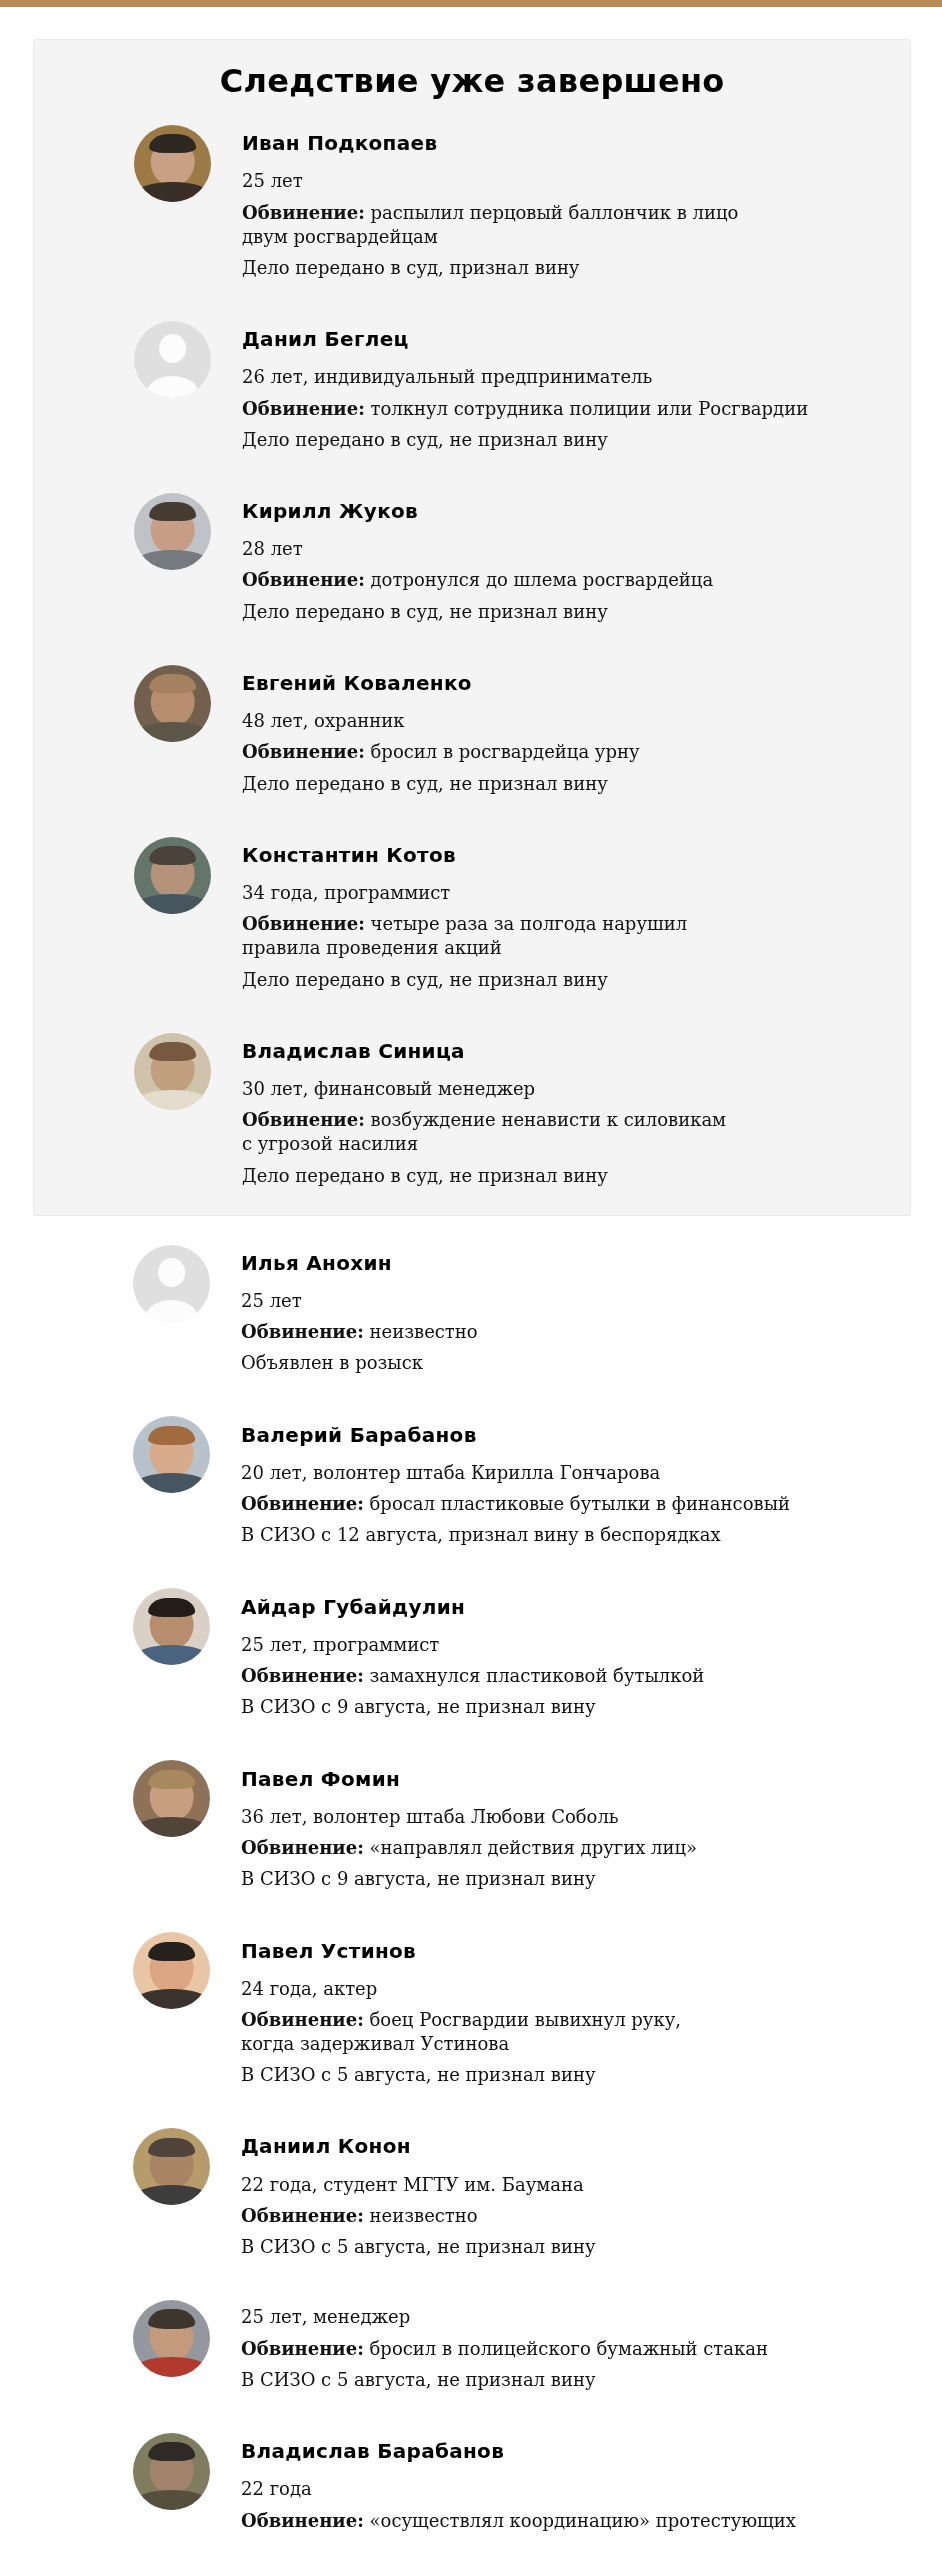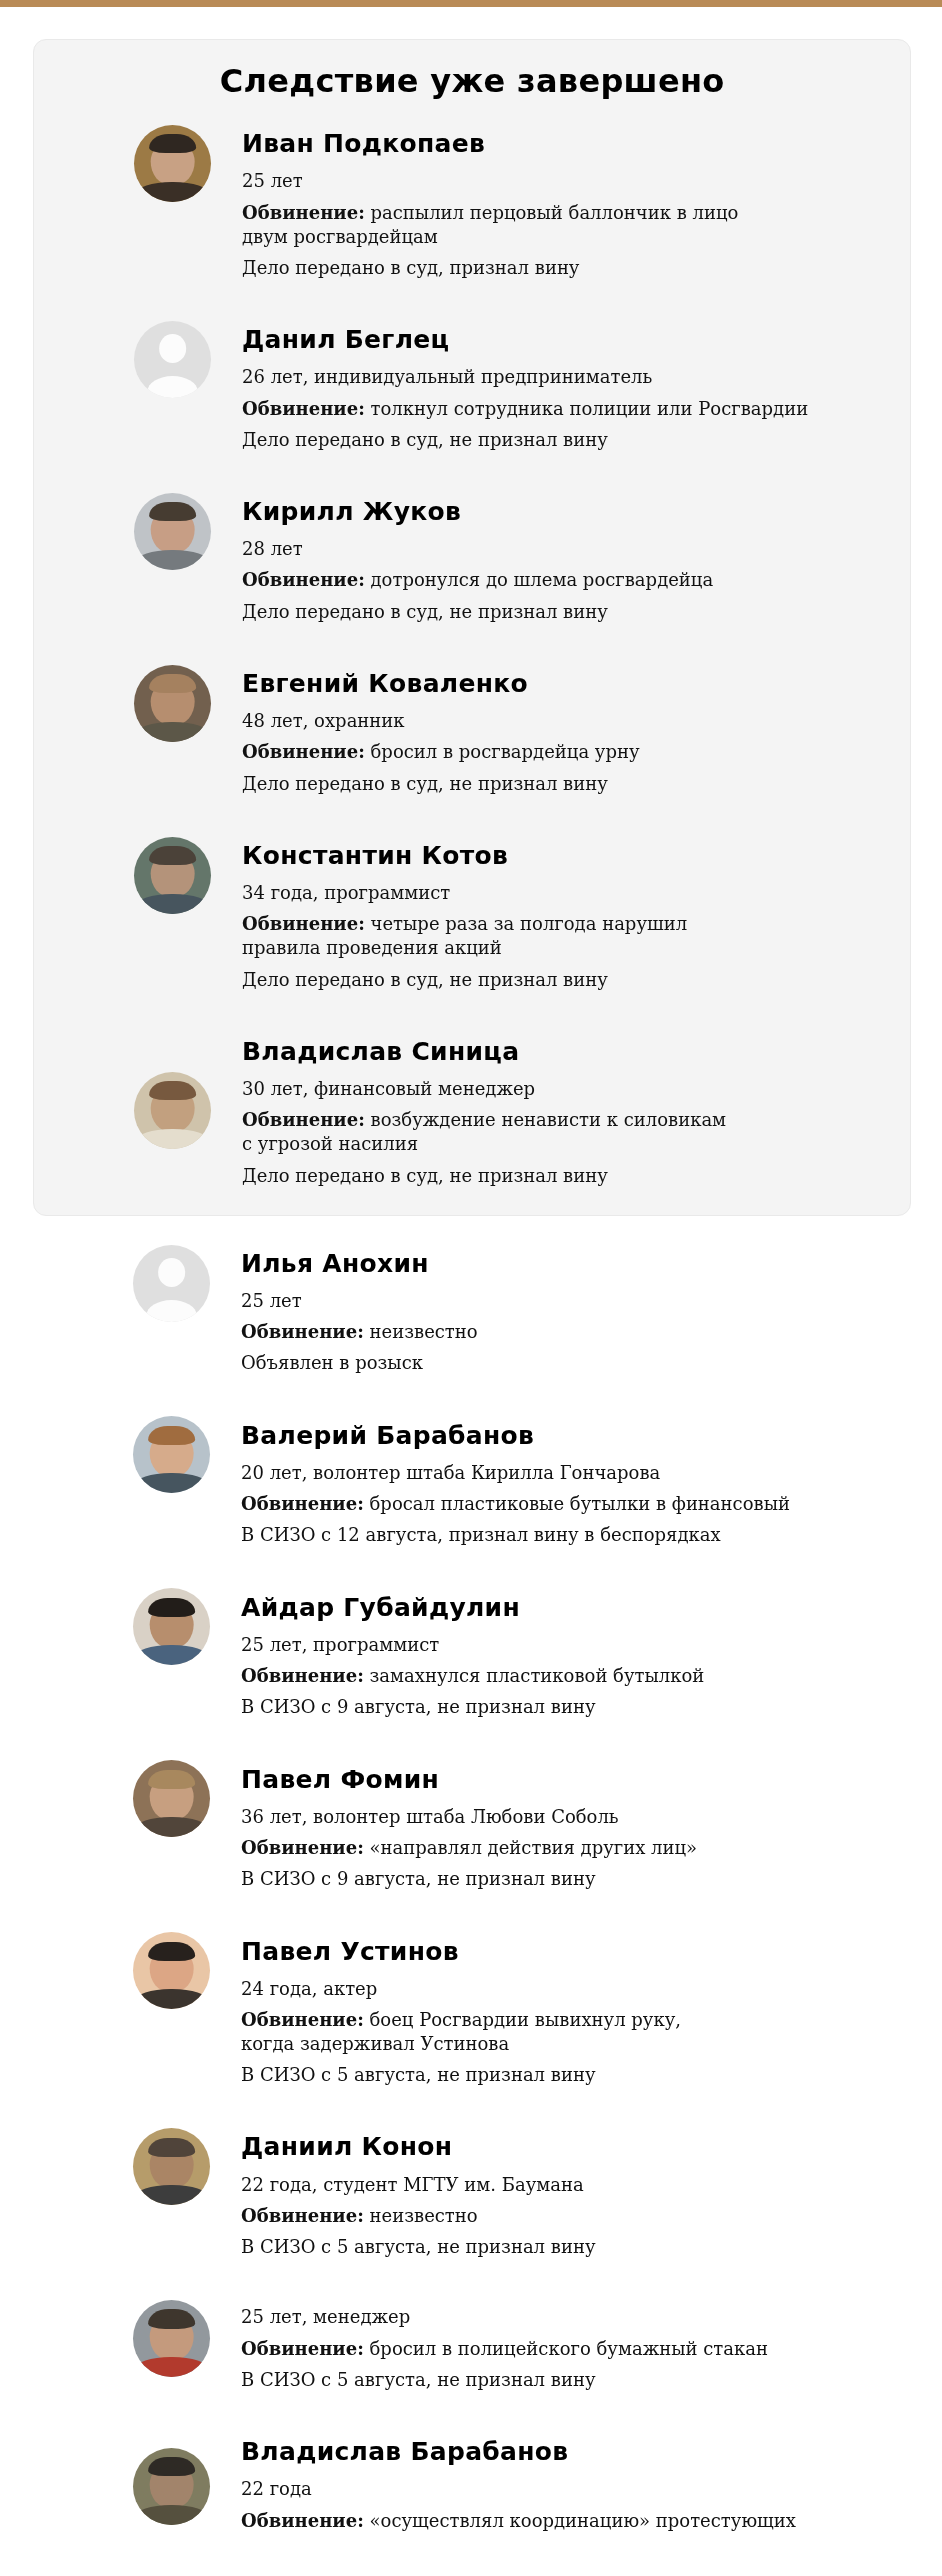--- a/index.html
+++ b/index.html
@@ -5,36 +5,36 @@
   html, body { margin:0; padding:0; }
   body {
     width:943px; height:3060px; overflow:hidden;
     background:#ffffff; color:#111;
     font-family:"DejaVu Serif", serif;
   }
   .top-bar { width:100%; height:7.2px; }
 
   .card {
     margin:32px 32px 0 33px;
-    border-radius:13px;
+    border-radius:3px;
     border:0.5px solid #e9e9e9;
     padding:21.6px 20.6px 27px 100px;
     box-sizing:border-box;
   }
   .card-title {
     font-family:"DejaVu Sans", sans-serif;
     font-weight:bold; font-size:32px; line-height:39px;
     color:#000; text-align:center;
     margin:0 0 24px -79px; letter-spacing:0.3px;
   }
 
   .people-list-outer { margin:29px 35px 0 133px; }
 
   .entry { display:flex; align-items:flex-start; margin-bottom:41px; }
-  .entry:last-child { margin-bottom:0;align-items:center; }
+  .entry:last-child { margin-bottom:0; }
 
   .avatar {
     position:relative; width:77px; height:77px; flex:none;
     margin-right:31px; border-radius:50%; overflow:hidden;
     background:var(--av-bg,#d9d9d9);
   }
   .avatar .head {
     position:absolute; left:50%; top:22%; width:58%; height:56%;
     transform:translateX(-50%);
     background:var(--av-skin,#c9a287);
@@ -58,21 +58,21 @@
     background:#fcfcfc; border-radius:50%;
   }
   .avatar.silhouette .cloth {
     width:66%; height:40%; bottom:-12%;
     background:#fcfcfc; border-radius:50% 50% 10% 10%;
   }
 
   .info { padding-top:5.2px; max-width:623px; }
   .name {
     font-family:"DejaVu Sans", sans-serif;
-    font-size:25px; line-height:27px; letter-spacing:0.3px;
+    font-size:20px; line-height:27px; letter-spacing:0.3px;
     color:#000; margin:0 0 12.4px 0;
   }
   .details, .charge, .status { font-size:18px; line-height:24px; margin:0 0 7.2px 0; }
   .status { margin-bottom:0; }
   .charge-label { font-weight:bold; }
   .charge-text { white-space:pre-line; }
 </style>
 </head>
 <body style="background: rgb(255, 255, 255);">
 

